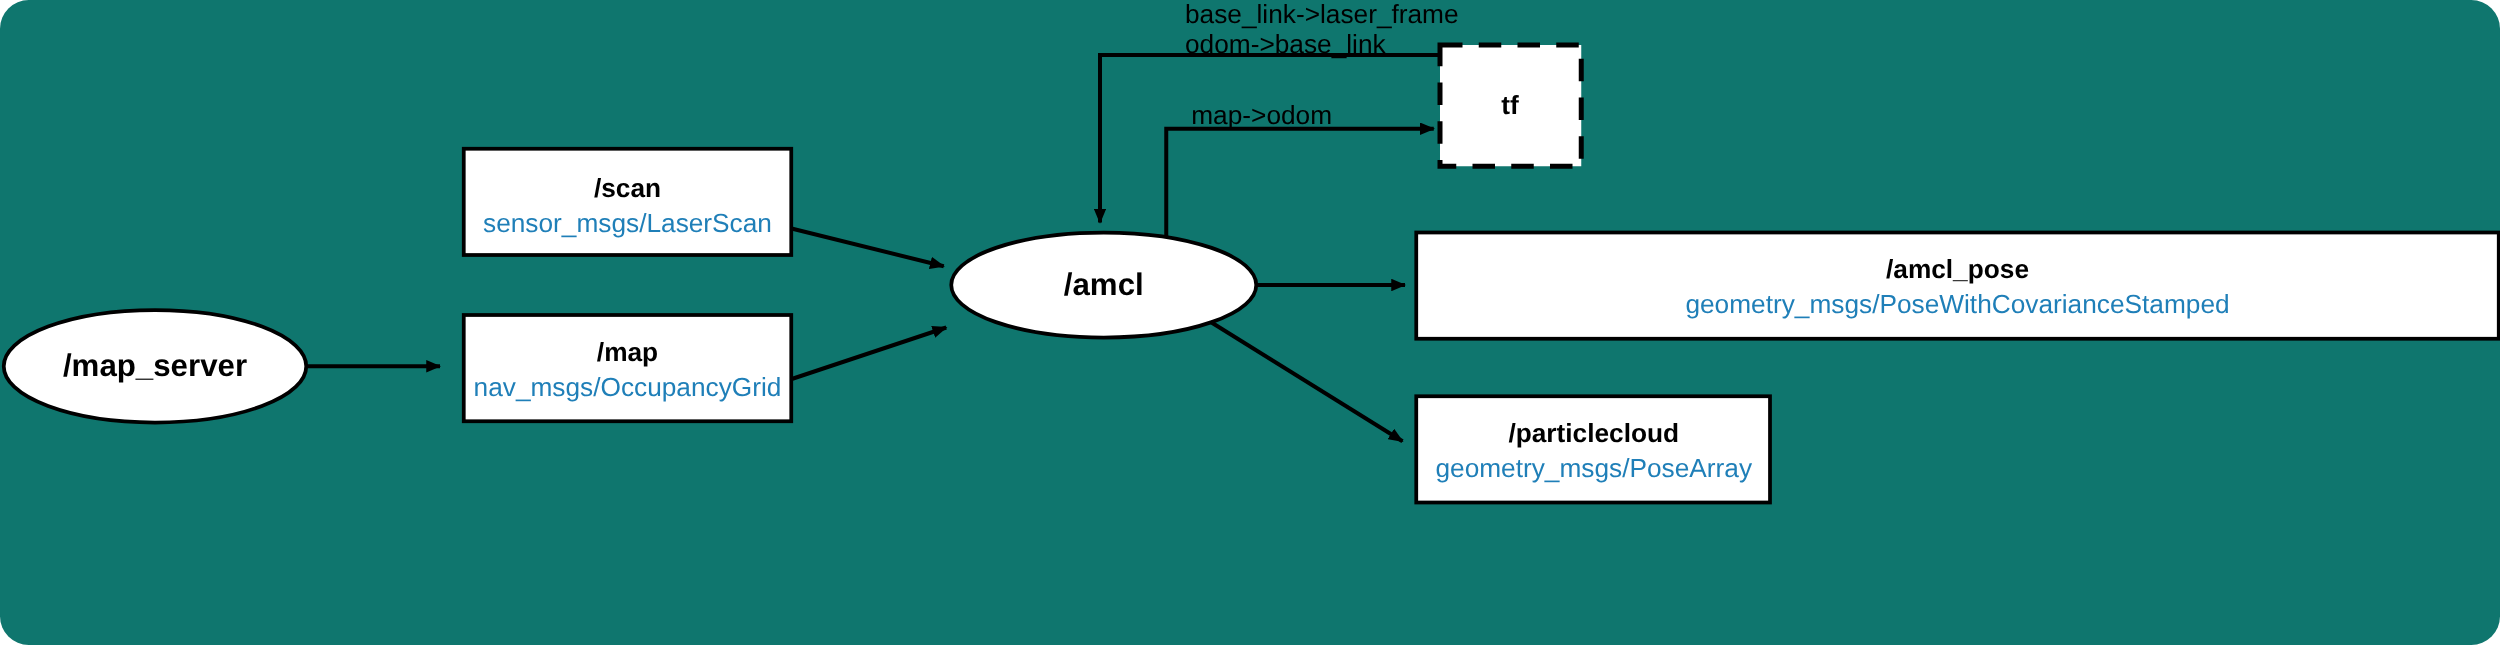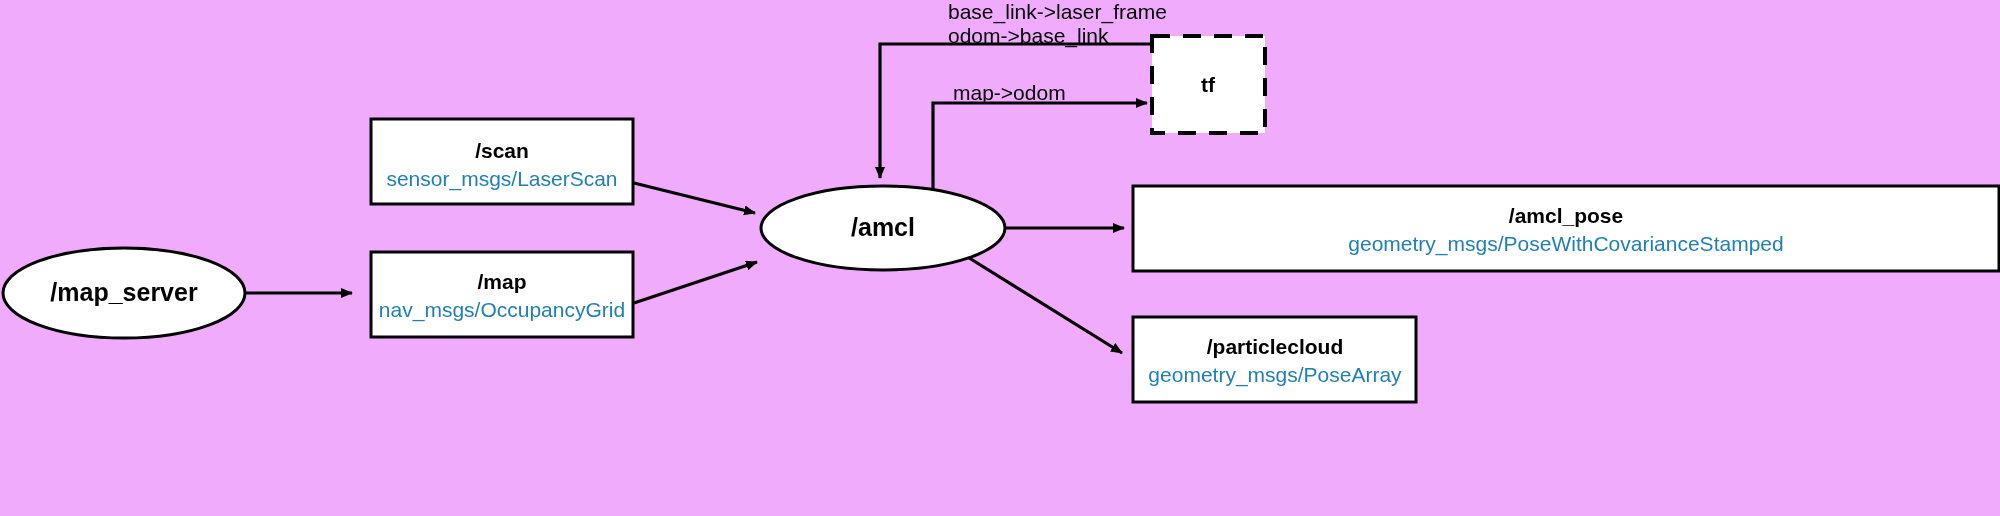--- a/index.html
+++ b/index.html
@@ -10,21 +10,22 @@
   body {
     width: 2000px;
     height: 516px;
     font-family: "Liberation Sans", sans-serif;
     overflow: hidden;
   }
   #diagram-root {
     position: relative;
     width: 2000px;
     height: 516px;
-    background: #f0abfc;
+    background: #0f766e;
+    border-radius: 23px;
   }
   svg#graph {
     display: block;
     width: 2000px;
     height: 516px;
   }
   .node-shape {
     fill: #ffffff;
     stroke: #000000;
     stroke-width: 3;

